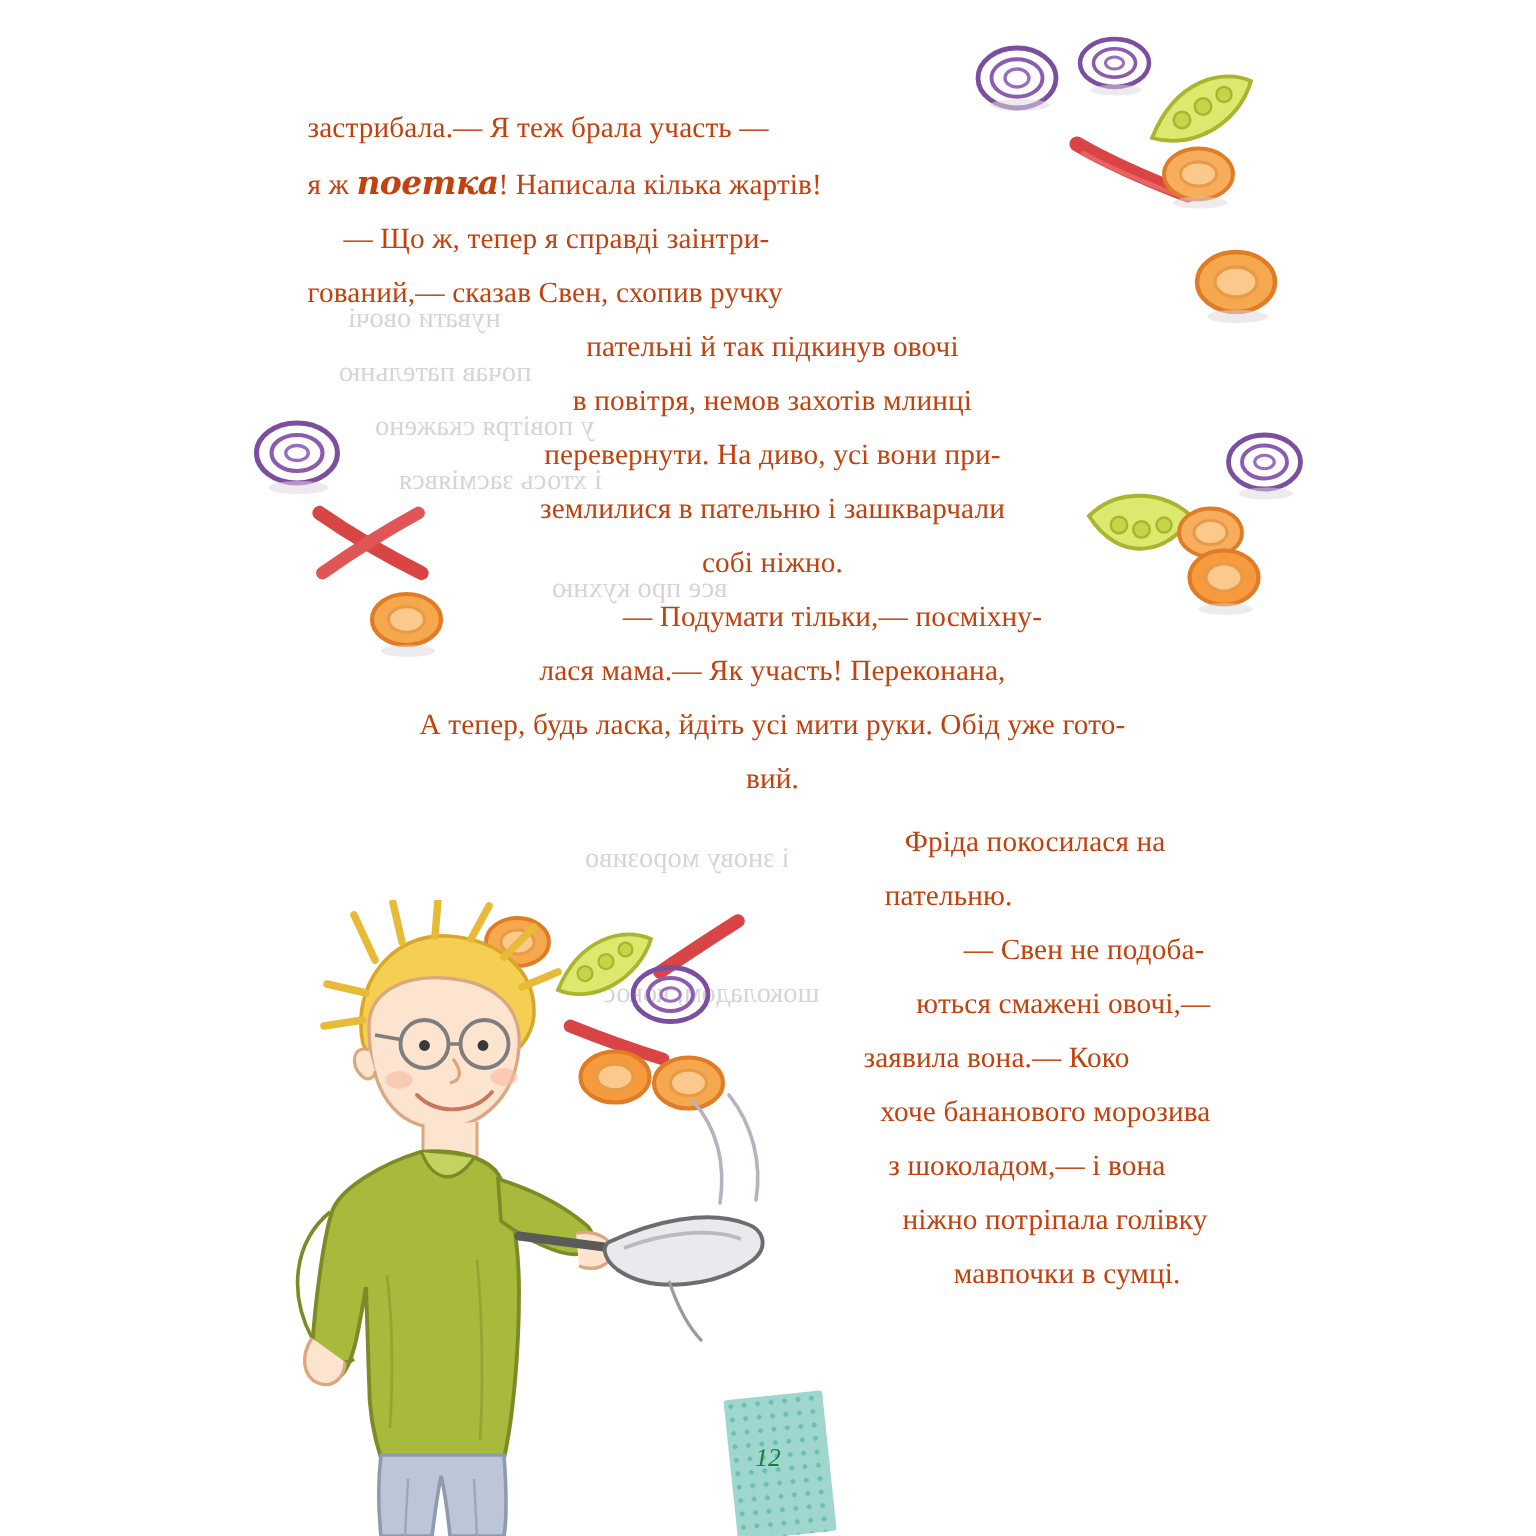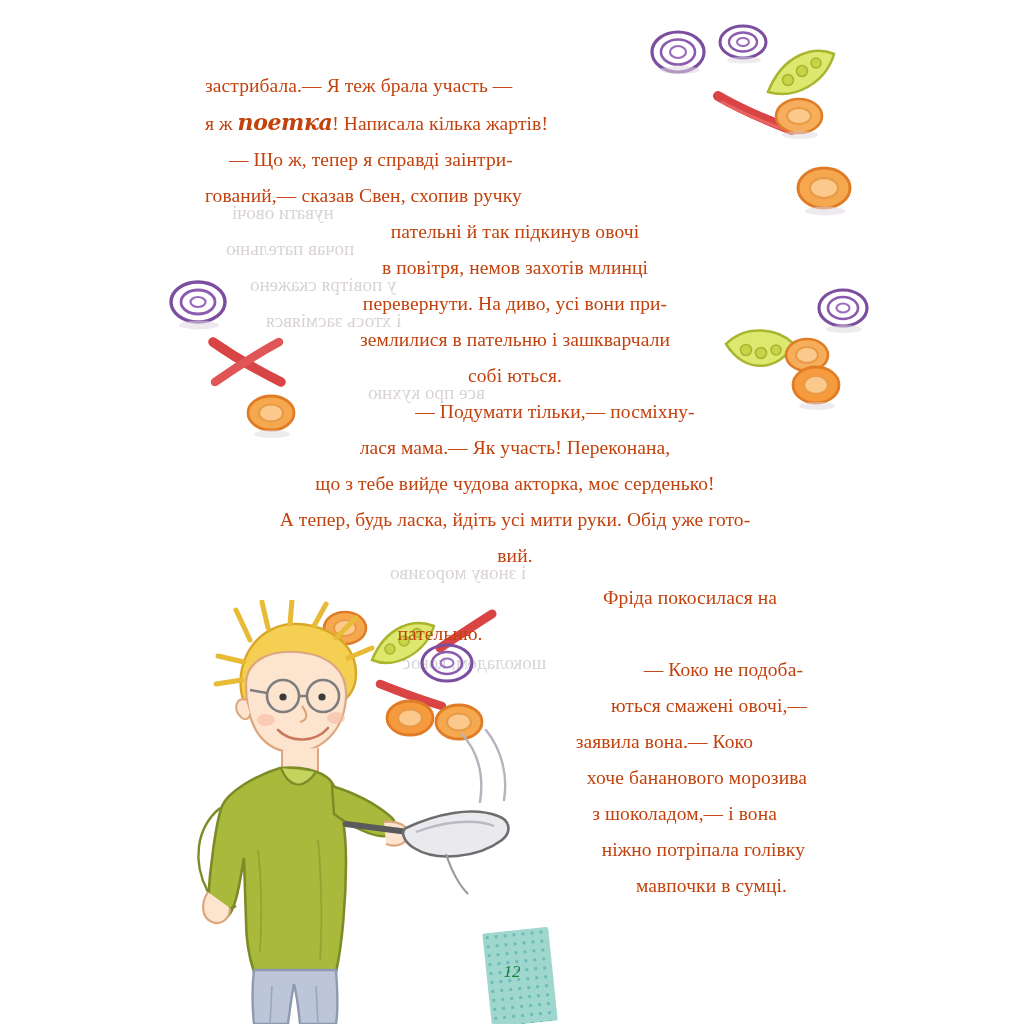--- a/index.html
+++ b/index.html
@@ -321,40 +321,39 @@
       <span class="line l-left"><span>я ж </span><span class="handwritten">поетка</span><span>! Написала кілька жартів!</span></span>
     </p>
 
     <p class="para">
       <span class="line l-left" style="padding-left:24px;">— Що ж, тепер я справді заінтри-</span>
       <span class="line l-left">гований,— сказав Свен, схопив ручку</span>
       <span class="line l-center">пательні й так підкинув овочі</span>
       <span class="line l-center">в повітря, немов захотів млинці</span>
       <span class="line l-center">перевернути. На диво, усі вони при-</span>
       <span class="line l-center">землилися в пательню і зашкварчали</span>
-      <span class="line l-center">собі ються.</span>
+      <span class="line l-center">собі ніжно.</span>
     </p>
 
     <p class="para">
       <span class="line l-center" style="padding-left:80px;">— Подумати тільки,— посміхну-</span>
       <span class="line l-center">лася мама.— Як участь! Переконана,</span>
-      <span class="line l-center">що з тебе вийде чудова акторка, моє серденько!</span>
       <span class="line l-center">А тепер, будь ласка, йдіть усі мити руки. Обід уже гото-</span>
       <span class="line l-center">вий.</span>
     </p>
 
     <span class="gap-sm"></span>
 
     <p class="para">
       <span class="line l-right" style="padding-right:48px;">Фріда покосилася на</span>
-      <span class="line l-right" style="padding-right:150px;text-align:center;">пательню.</span>
-    </p>
-
-    <p class="para">
-      <span class="line l-right" style="padding-right:22px;">— Коко не подоба-</span>
+      <span class="line l-right" style="padding-right:150px;">пательню.</span>
+    </p>
+
+    <p class="para">
+      <span class="line l-right" style="padding-right:22px;">— Свен не подоба-</span>
       <span class="line l-right" style="padding-right:18px;">ються смажені овочі,—</span>
       <span class="line l-right" style="padding-right:72px;">заявила вона.— Коко</span>
       <span class="line l-right" style="padding-right:18px;">хоче бананового морозива</span>
       <span class="line l-right" style="padding-right:48px;text-align:right;">з шоколадом,— і вона</span>
       <span class="line l-right" style="padding-right:20px;">ніжно потріпала голівку</span>
       <span class="line l-right" style="padding-right:38px;">мавпочки в сумці.</span>
     </p>
   </div>
 
   <div class="page-number">12</div>

